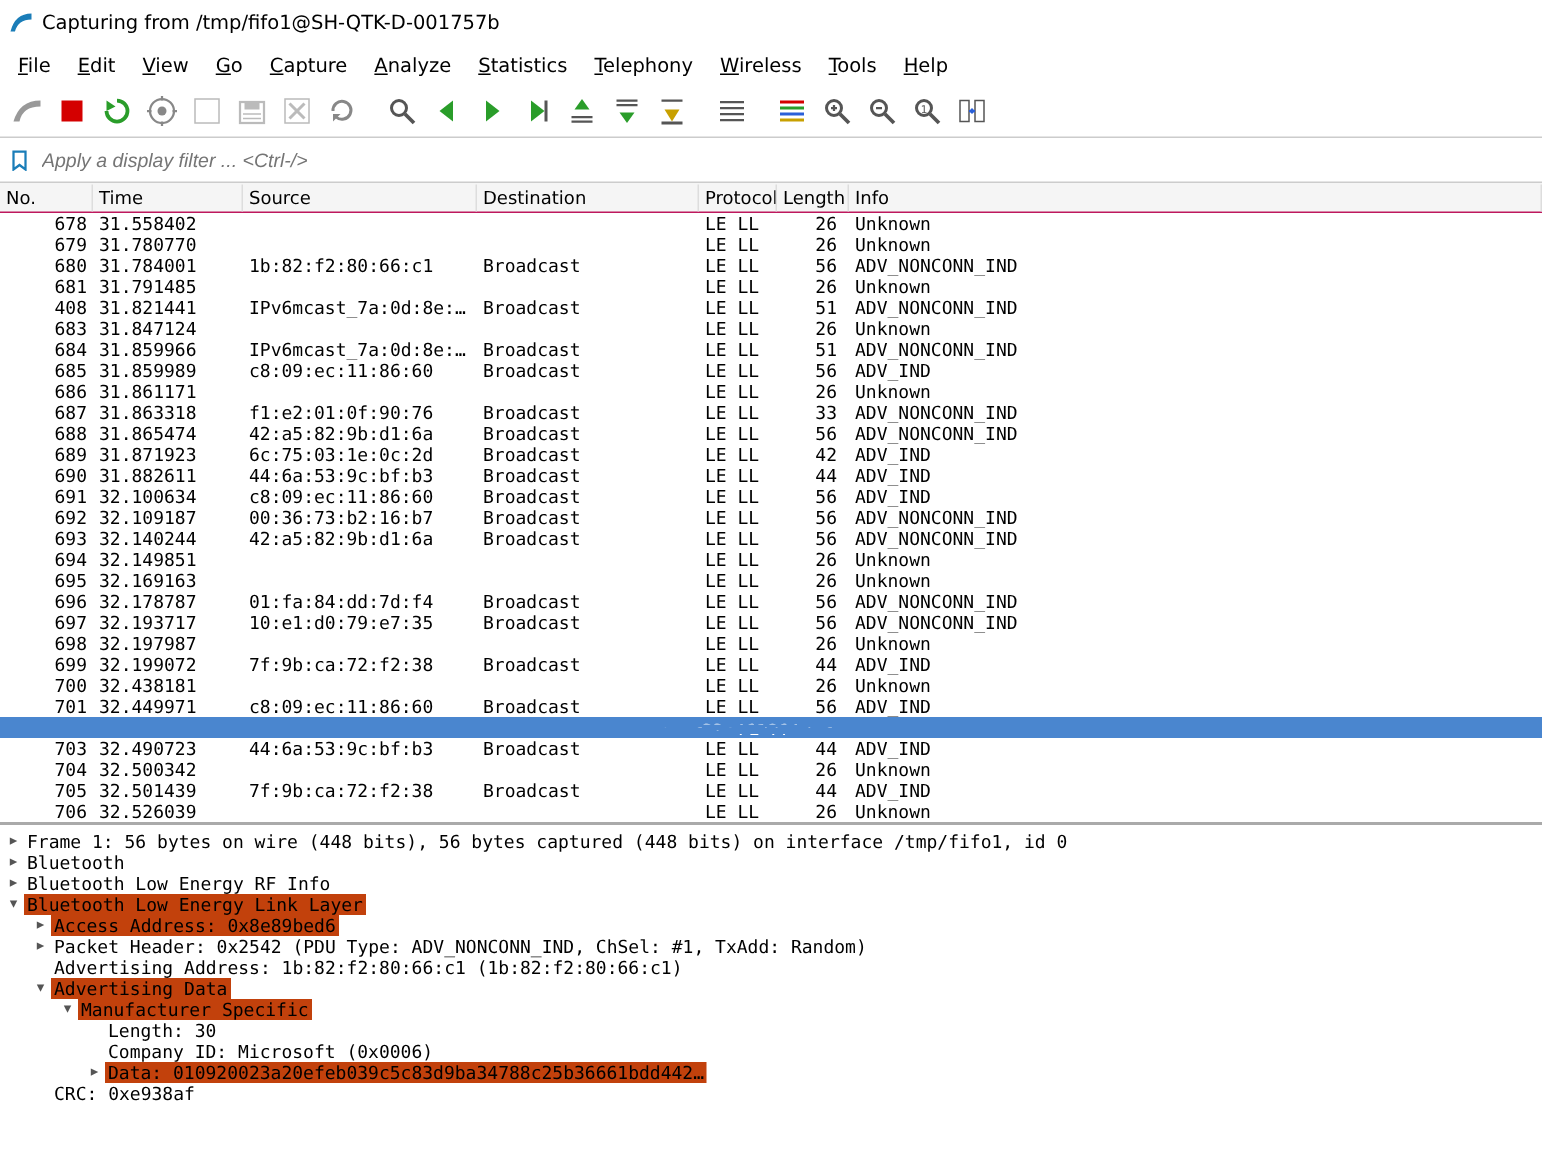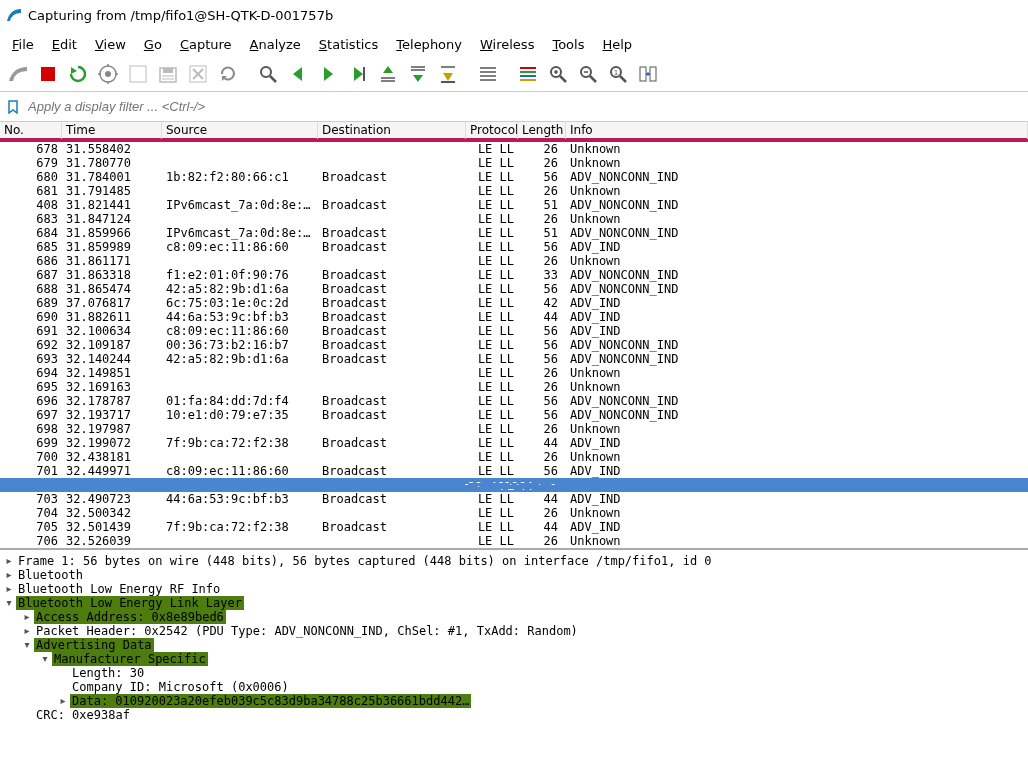--- a/index.html
+++ b/index.html
@@ -10,39 +10,39 @@
 .menubar { display: flex; gap: 2px; padding: 2px 4px; height: 26px; align-items: flex-end; }
 .menubar .menu-item { padding: 2px 8px; cursor: default; }
 .menubar .menu-item .und { text-decoration: underline; }
 .toolbar { display: flex; align-items: center; gap: 2px; padding: 2px 4px; height: 36px; border-bottom: 1px solid #ccc; }
 .toolbar .sep { width: 8px; }
 .toolbar .btn { width: 28px; height: 28px; display: flex; align-items: center; justify-content: center; border-radius: 2px; }
 .filterbar { display: flex; align-items: center; padding: 4px 6px; gap: 4px; border-bottom: 1px solid #ccc; height: 30px; }
 .filterbar .bookmark-icon { width: 14px; height: 14px; }
 .filterbar input { flex: 1; border: none; outline: none; font-size: 13px; font-style: italic; color: #701a75; padding: 2px 4px; }
 .packet-list { flex: 0 0 auto; overflow: hidden; font-family: "DejaVu Sans Mono", "Liberation Mono", monospace; font-size: 12px; }
-.packet-header { display: flex; background: #f5f5f5; border-bottom: 4px solid #be185d; height: 20px; align-items: center; }
+.packet-header { display: flex; background: #f5f5f5; border-bottom: 1px solid #be185d; height: 20px; align-items: center; }
 .packet-header .col { padding: 2px 4px; border-right: 1px solid #ddd; font-family: "DejaVu Sans", sans-serif; font-size: 12px; white-space: nowrap; overflow: hidden; }
 .packet-rows { overflow-y: hidden; }
 .packet-row { display: flex; height: 14px; align-items: center; white-space: nowrap; }
 .packet-row.selected { background: #4a86cf; color: #fff; flex-direction: column; }
 .packet-row .cell { padding: 0 4px; overflow: hidden; white-space: nowrap; text-overflow: clip; }
 .col-no { width: 62px; text-align: right; }
 .col-time { width: 100px; }
 .col-src { width: 156px; }
 .col-dst { width: 148px; }
-.col-proto { width: 52px; text-align: right; }
+.col-proto { width: 52px; }
 .col-len { width: 48px; text-align: right; padding-right: 8px !important; }
 .col-info { flex: 1; }
 .details { border-top: 2px solid #aaa; flex: 1; overflow-y: auto; font-family: "DejaVu Sans Mono", "Liberation Mono", monospace; font-size: 12px; padding: 4px 2px; line-height: 14px; }
 .tree-row { display: flex; align-items: center; white-space: nowrap; }
 .tree-row .indent { display: inline-block; }
 .tree-row .arrow { width: 14px; display: inline-block; text-align: center; color: #555; font-size: 10px; font-family: sans-serif; }
 .tree-row .txt { padding: 0 2px; }
-.hl-cyan { background: #4d7c0f; }
+.hl-cyan { background: #c2410c; }
 svg { display: block; }
 </style>
 </head>
 <body>
 
 <div class="titlebar">
   <span class="wslogo">
     <svg viewBox="0 0 16 16">
         <path d="M1 14 Q4 2 15 2 L15 6 Q6 6 4 14 Z" fill="#1a7db8"></path>
       </svg>
@@ -332,21 +332,21 @@
         <div class="cell col-no">688</div>
         <div class="cell col-time">31.865474</div>
         <div class="cell col-src">42:a5:82:9b:d1:6a</div>
         <div class="cell col-dst">Broadcast</div>
         <div class="cell col-proto">LE LL</div>
         <div class="cell col-len">56</div>
         <div class="cell col-info">ADV_NONCONN_IND</div>
       </div>
       <div class="packet-row">
         <div class="cell col-no">689</div>
-        <div class="cell col-time">37.076817</div>
+        <div class="cell col-time">31.871923</div>
         <div class="cell col-src">6c:75:03:1e:0c:2d</div>
         <div class="cell col-dst">Broadcast</div>
         <div class="cell col-proto">LE LL</div>
         <div class="cell col-len">42</div>
         <div class="cell col-info">ADV_IND</div>
       </div>
       <div class="packet-row">
         <div class="cell col-no">690</div>
         <div class="cell col-time">31.882611</div>
         <div class="cell col-src">44:6a:53:9c:bf:b3</div>
@@ -528,20 +528,25 @@
       <span class="arrow">▸</span>
       <span class="txt hl-cyan">Access Address: 0x8e89bed6</span>
     </div>
     <div class="tree-row">
       <span class="indent" style="width:18px"></span>
       <span class="arrow">▸</span>
       <span class="txt">Packet Header: 0x2542 (PDU Type: ADV_NONCONN_IND, ChSel: #1, TxAdd: Random)</span>
     </div>
     <div class="tree-row">
       <span class="indent" style="width:18px"></span>
+      <span class="arrow"></span>
+      <span class="txt">Advertising Address: 1b:82:f2:80:66:c1 (1b:82:f2:80:66:c1)</span>
+    </div>
+    <div class="tree-row">
+      <span class="indent" style="width:18px"></span>
       <span class="arrow">▾</span>
       <span class="txt hl-cyan">Advertising Data</span>
     </div>
     <div class="tree-row">
       <span class="indent" style="width:36px"></span>
       <span class="arrow">▾</span>
       <span class="txt hl-cyan">Manufacturer Specific</span>
     </div>
     <div class="tree-row">
       <span class="indent" style="width:54px"></span>

